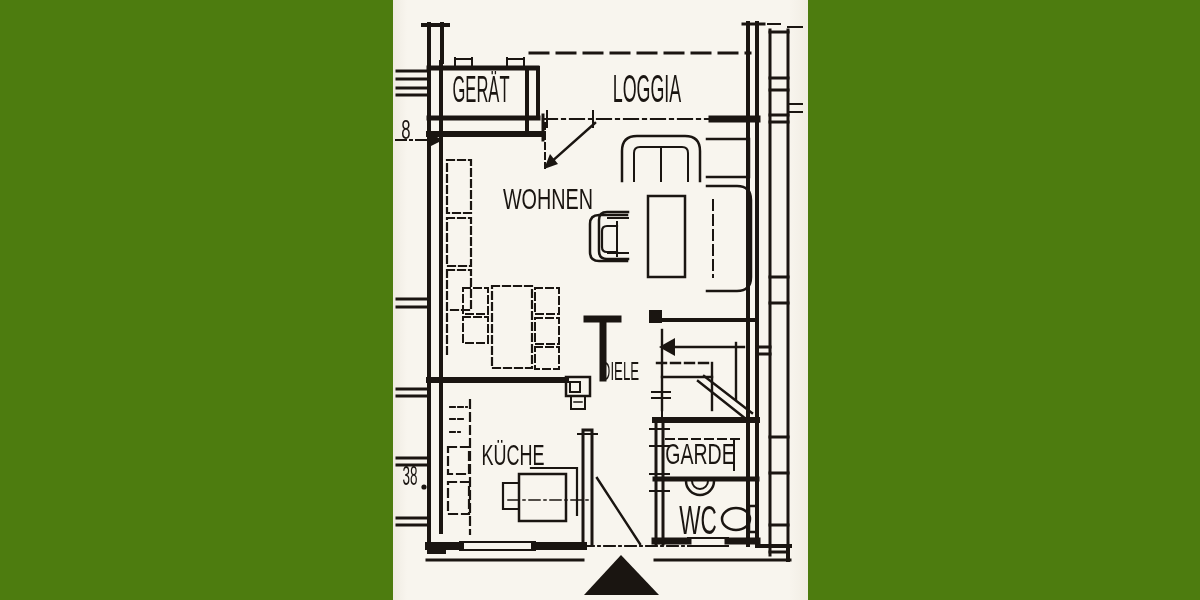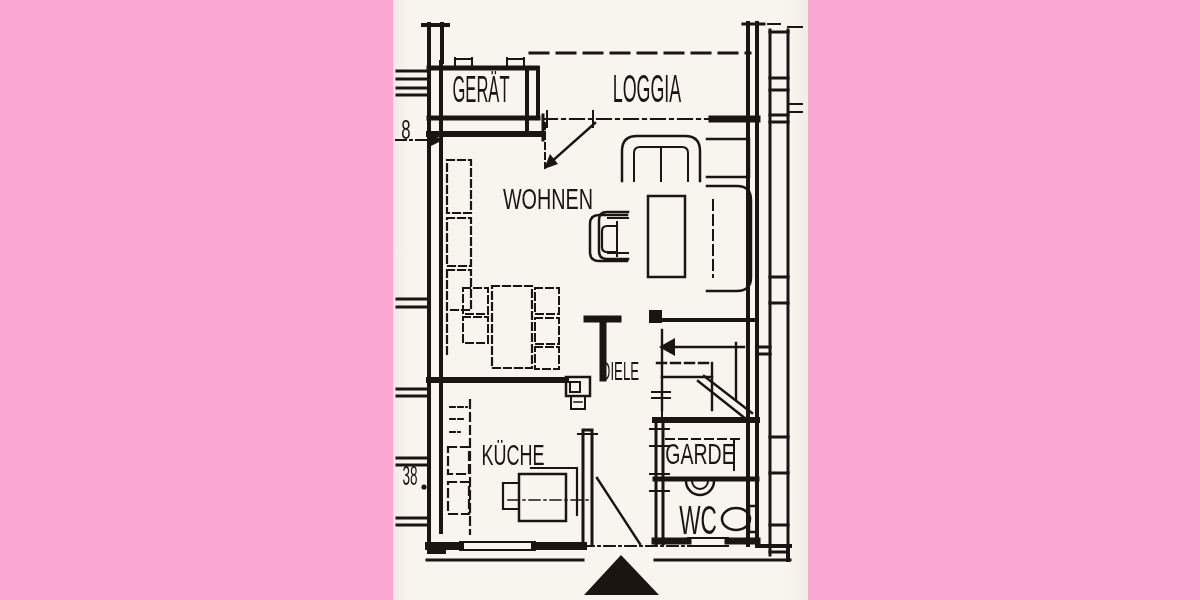--- a/index.html
+++ b/index.html
@@ -1,16 +1,16 @@
 <!DOCTYPE html>
 <html><head>
 <meta charset="utf-8">
 <style>
   html,body{margin:0;padding:0;background:#ffffff;width:1200px;height:600px;overflow:hidden;}
-  #canvas{position:relative;width:1200px;height:600px;background:#f9a8d4;font-family:"Liberation Sans",sans-serif;}
+  #canvas{position:relative;width:1200px;height:600px;background:#4d7c0f;font-family:"Liberation Sans",sans-serif;}
   #paper{position:absolute;left:393px;top:0;width:415px;height:600px;
          background:linear-gradient(90deg,#efebe2 0,#f8f5ee 14px,#f8f5ee 396px,#f1ede4 100%);}
   svg{position:absolute;left:0;top:0;}
   .lbl{position:absolute;color:#1a1511;white-space:nowrap;line-height:1;
        font-family:"Liberation Sans",sans-serif;font-weight:400;}
 </style>
 </head>
 <body>
 
 <div id="canvas">

